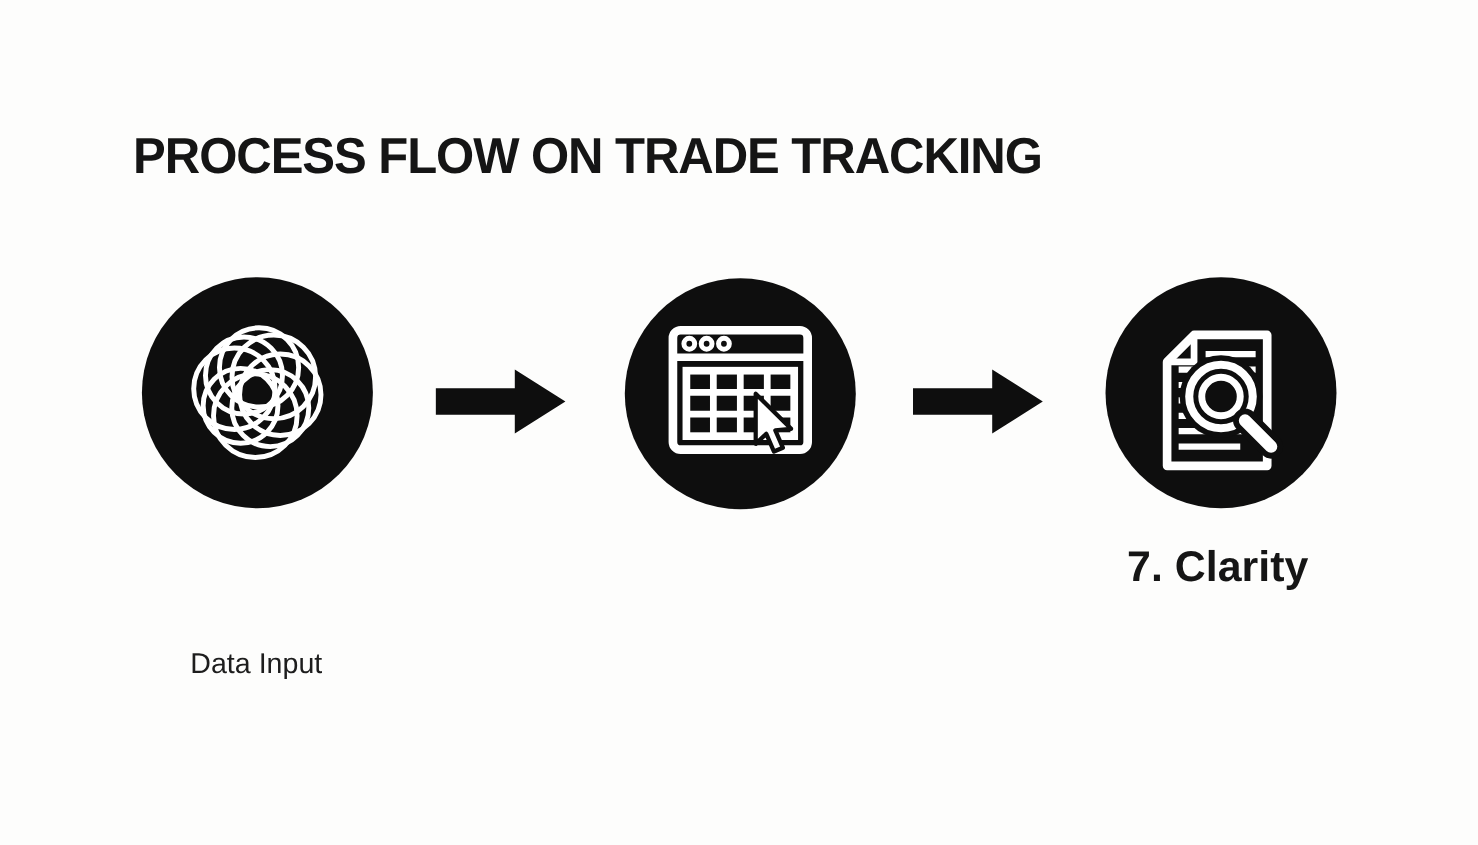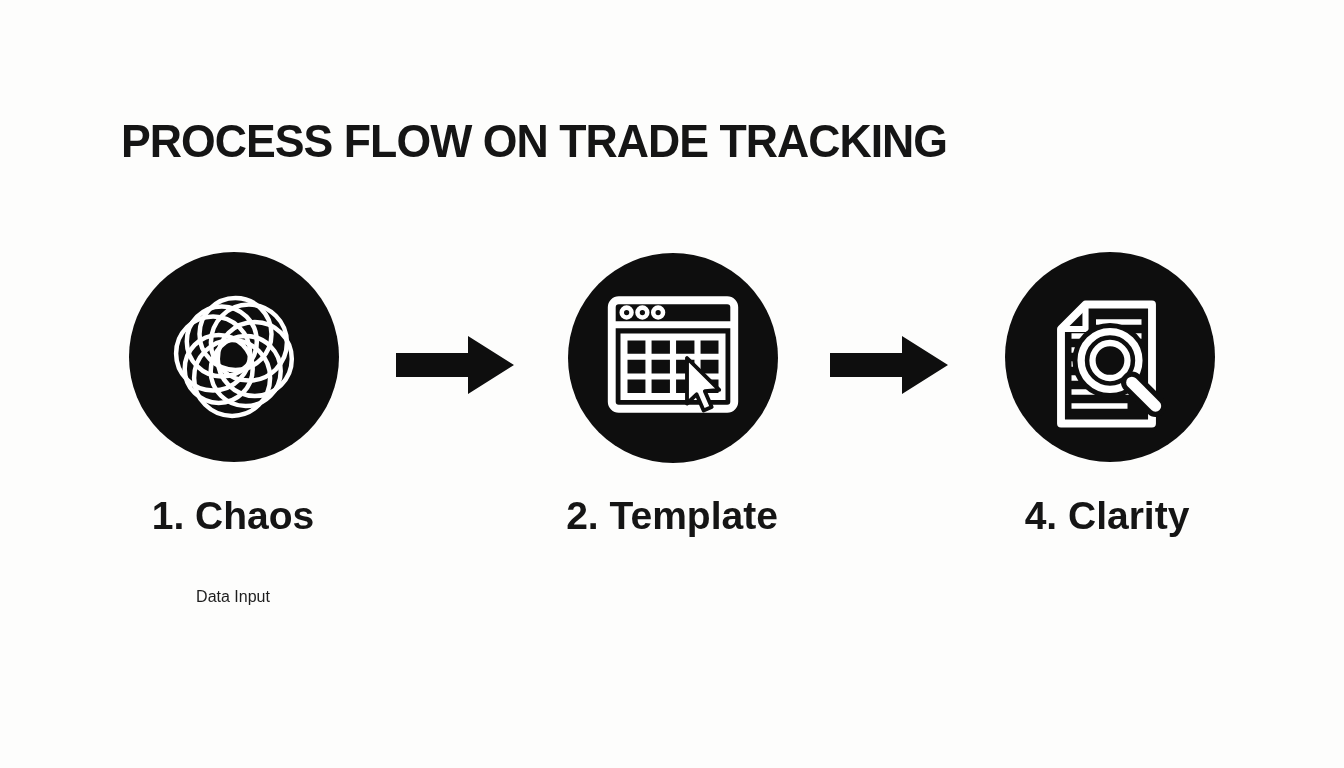--- a/index.html
+++ b/index.html
@@ -63,21 +63,21 @@
     white-space: nowrap;
   }
   .heading-1 { left: 53px; }
   .heading-2 { left: 492px; }
   .heading-3 { left: 927px; }
   .step-subtitle {
     position: absolute;
     top: 588px;
     width: 360px;
     text-align: center;
-    font-size: 16px;
+    font-size: 26px;
     font-weight: 400;
     color: #1d1d1d;
     white-space: nowrap;
   }
   .subtitle-1 { left: 53px; }
   .subtitle-2 { left: 492px; }
   .subtitle-3 { left: 927px; top: 590px; }
   svg { display: block; }
 </style>
 </head>
@@ -143,19 +143,17 @@
         <line x1="38" y1="88" x2="70" y2="88" stroke-width="3.2"></line>
       </g>
       <circle cx="60" cy="62" r="21.5" fill="#0e0e0e"></circle>
       <circle cx="60" cy="62" r="16.5" fill="none" stroke="#ffffff" stroke-width="4.2"></circle>
       <circle cx="60" cy="62" r="10" fill="none" stroke="#ffffff" stroke-width="3.6"></circle>
       <line x1="72.5" y1="74.5" x2="86" y2="88" stroke="#0e0e0e" stroke-width="12.5" stroke-linecap="round"></line>
       <line x1="72.5" y1="74.5" x2="86" y2="88" stroke="#ffffff" stroke-width="6.5" stroke-linecap="round"></line>
     </svg>
   </div>
 
-  <div class="step-heading heading-1">1. Chaos</div>
-  <div class="step-heading heading-2">2. Template</div>
-  <div class="step-heading heading-3">4. Clarity</div>
+  <div class="step-heading heading-3">7. Clarity</div>
 
   <div class="step-subtitle subtitle-1">Data Input</div>
 
 </div>
 
 </body></html>

